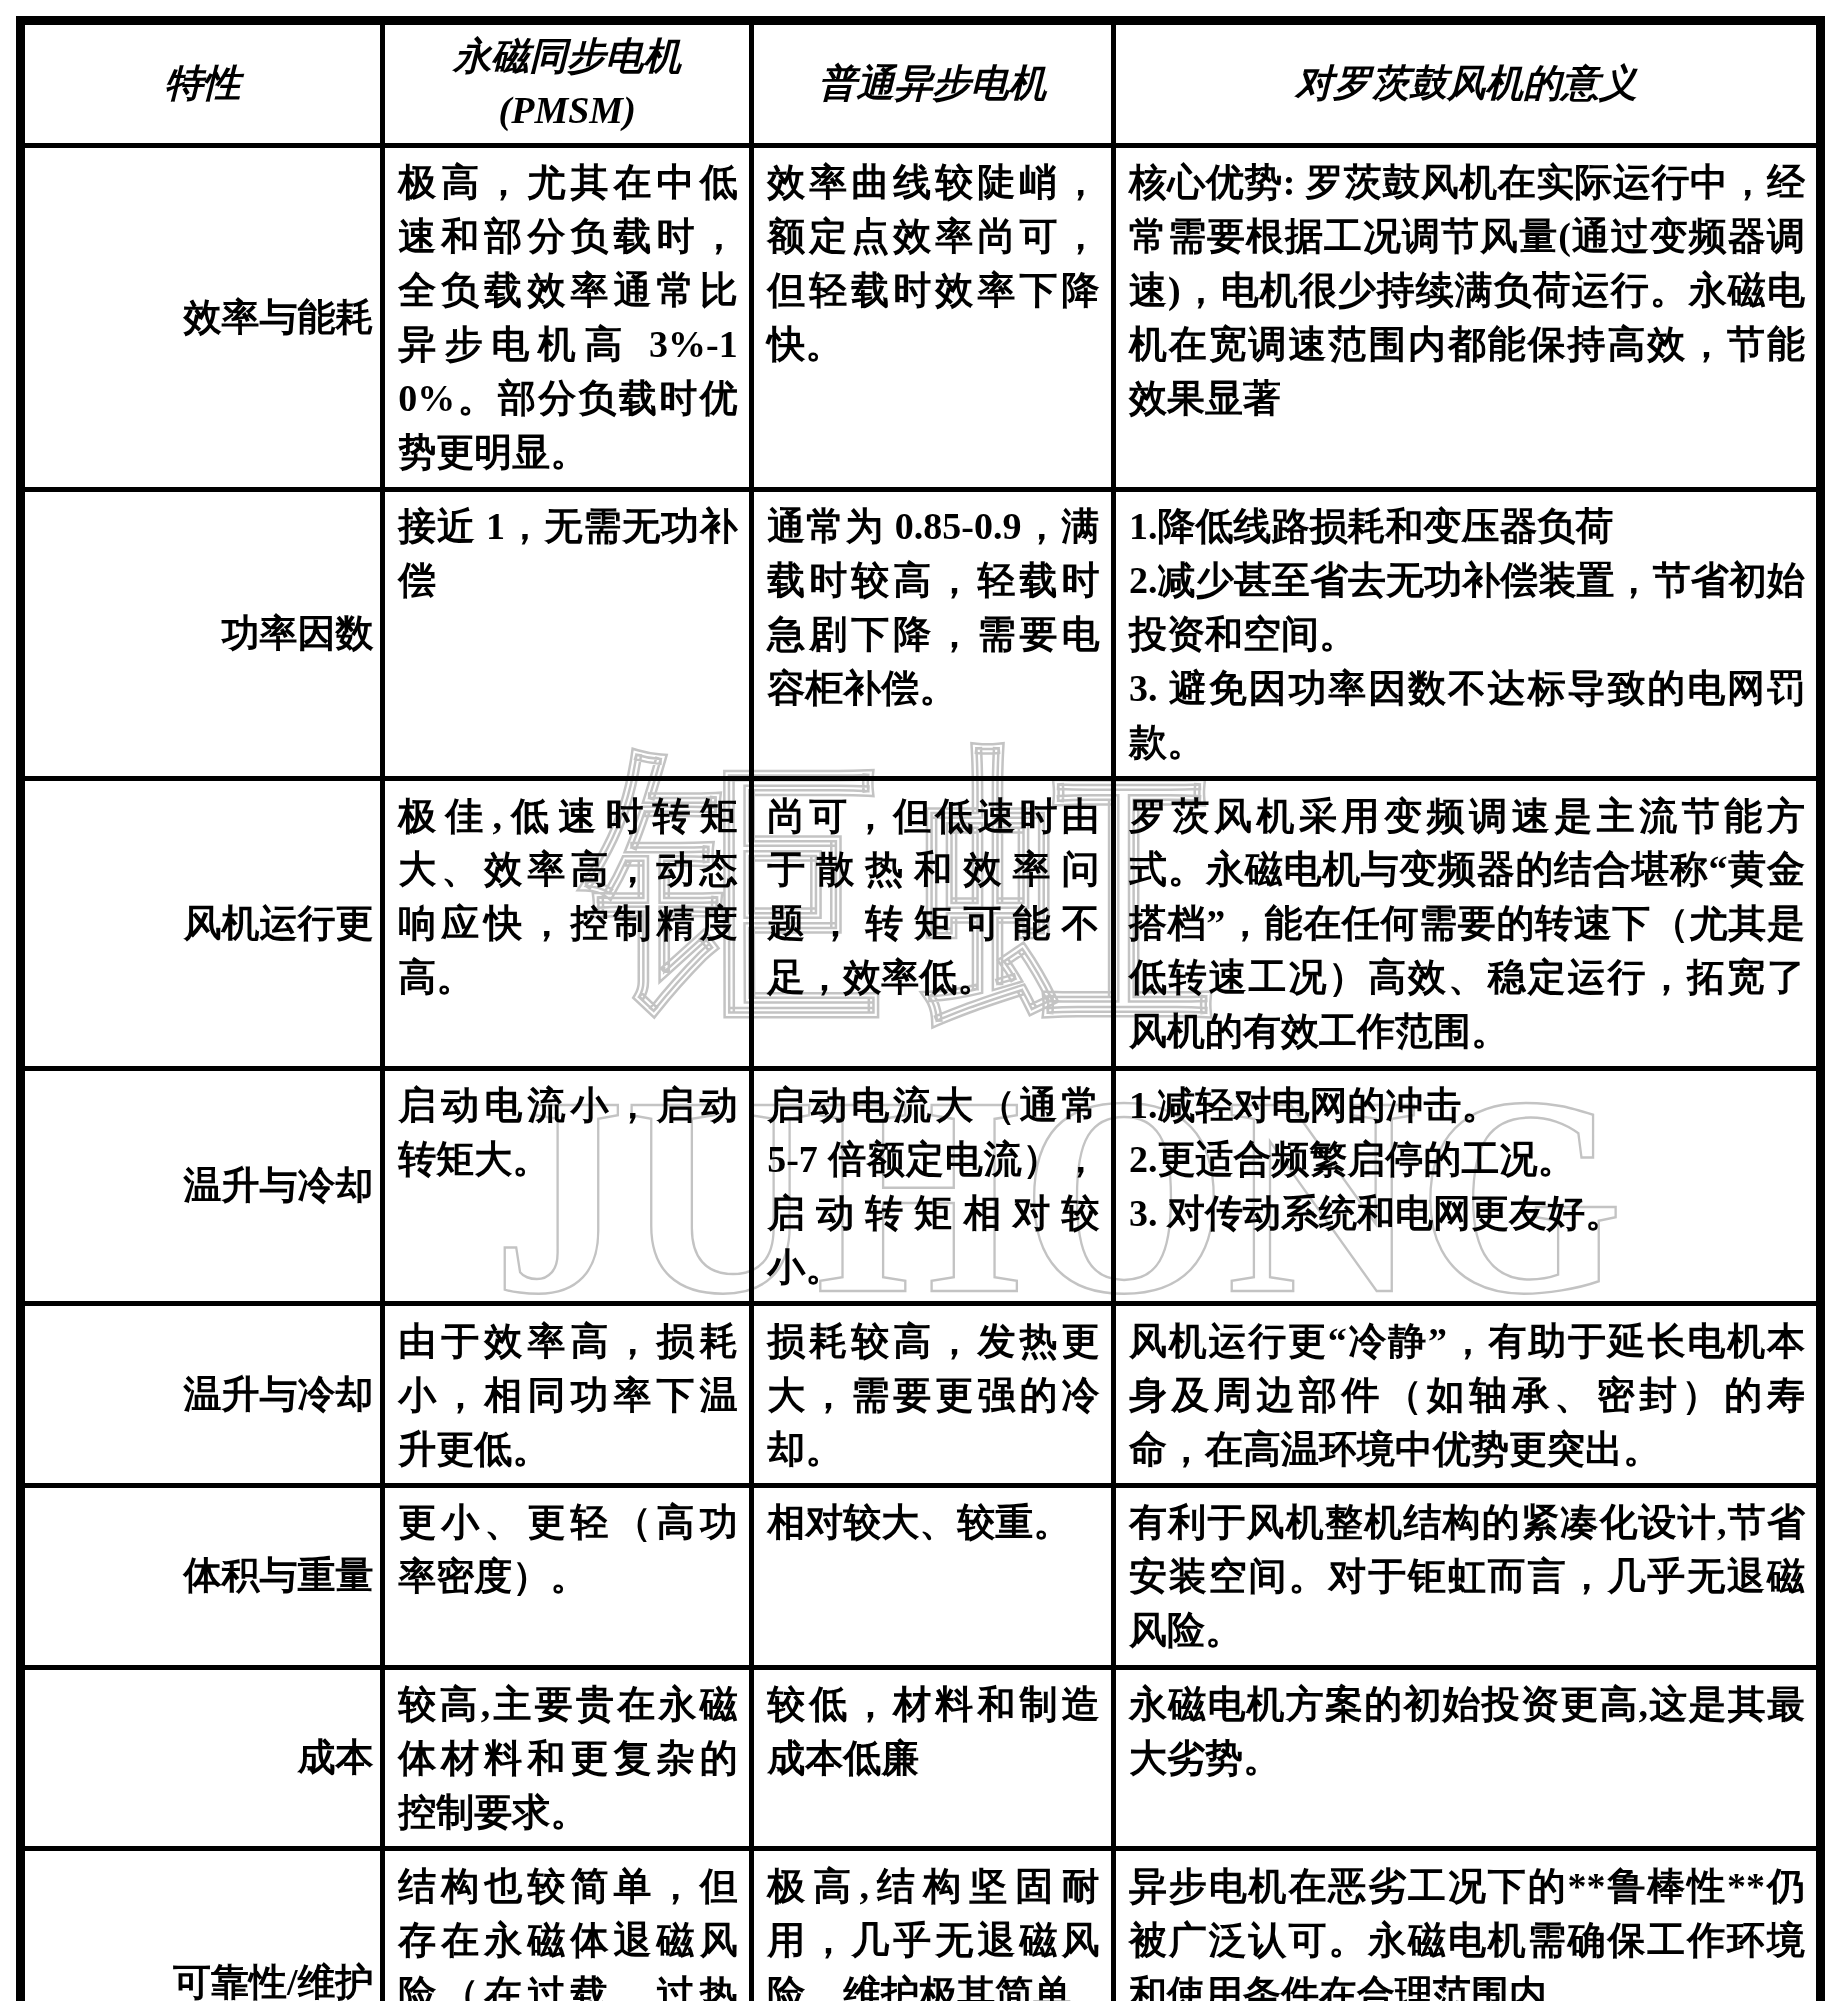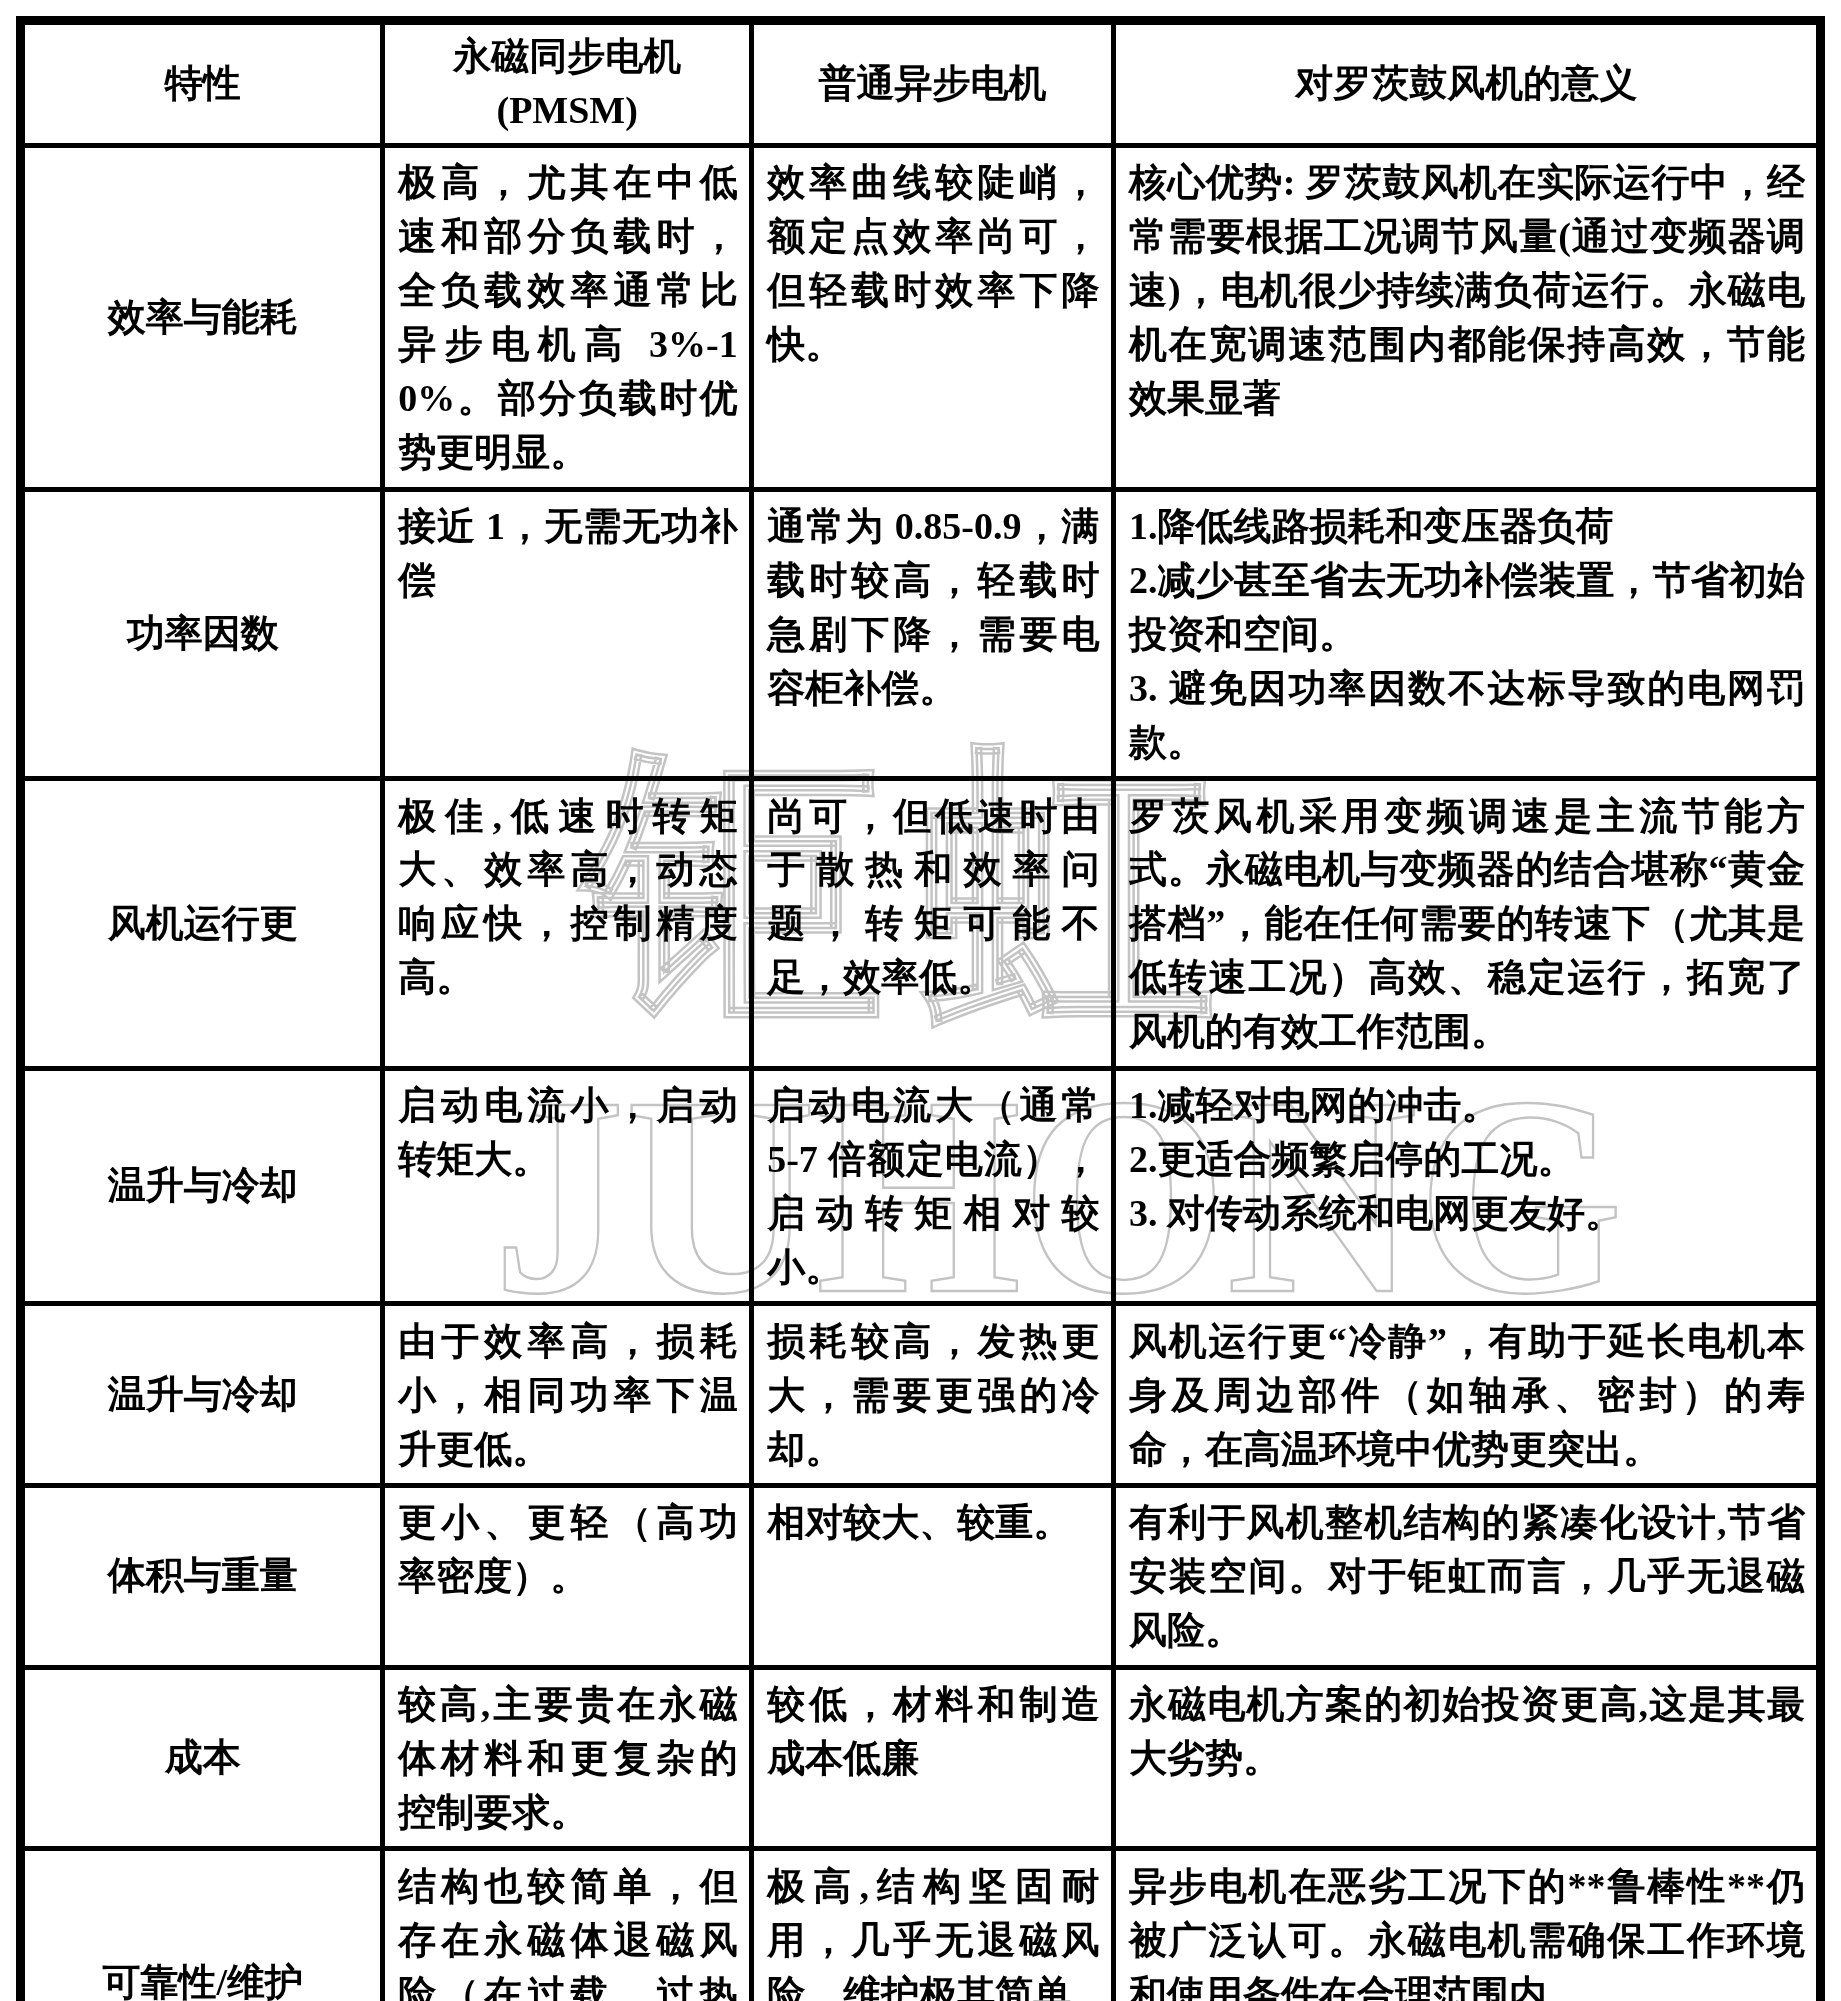--- a/index.html
+++ b/index.html
@@ -31,41 +31,41 @@
     word-break:break-all;
   }
   .cmp th{
     text-align:center;vertical-align:middle;padding:5px 6.6px;
   }
   .col-feature{width:20.1%;}
   .col-pmsm{width:20.5%;}
   .col-induction{width:20.1%;}
   .col-significance{width:39.3%;}
   td.feature{
-    text-align:center;vertical-align:middle;padding:5px 6.6px;
+    text-align:right;vertical-align:middle;padding:5px 6.6px;
   }
   td.body{
     text-align:justify;vertical-align:top;
   }
 </style>
 </head>
 <body>
 
 <div class="watermark wm-cn">钜虹</div>
 <div class="watermark wm-en">JUHONG</div>
 
 <table class="cmp">
   <colgroup>
     <col class="col-feature">
       <col class="col-pmsm">
       <col class="col-induction">
       <col class="col-significance">
   </colgroup>
   <tbody>
-    <tr style="height:112px;">
+    <tr style="height:112px;font-style:italic;">
       <th>特性</th>
       <th>永磁同步电机
 (PMSM)</th>
       <th>普通异步电机</th>
       <th>对罗茨鼓风机的意义</th>
     </tr>
     <tr style="height:329px;">
       <td class="feature">效率与能耗</td>
       <td class="body">极高，尤其在中低速和部分负载时，全负载效率通常比异步电机高 3%-10%。部分负载时优势更明显。</td>
       <td class="body">效率曲线较陡峭，额定点效率尚可，但轻载时效率下降快。</td>

